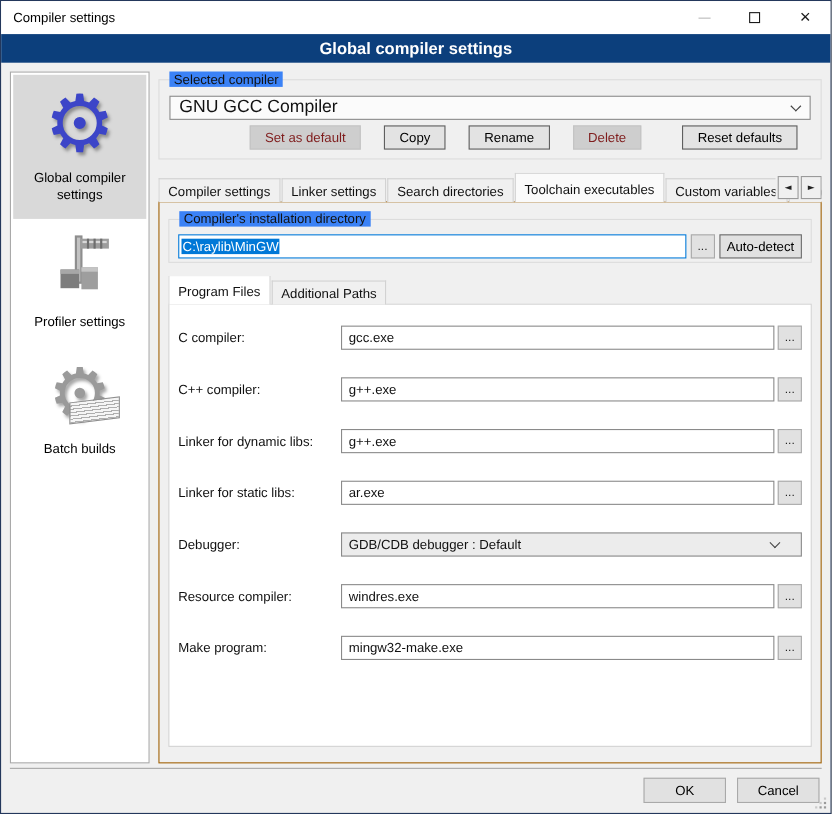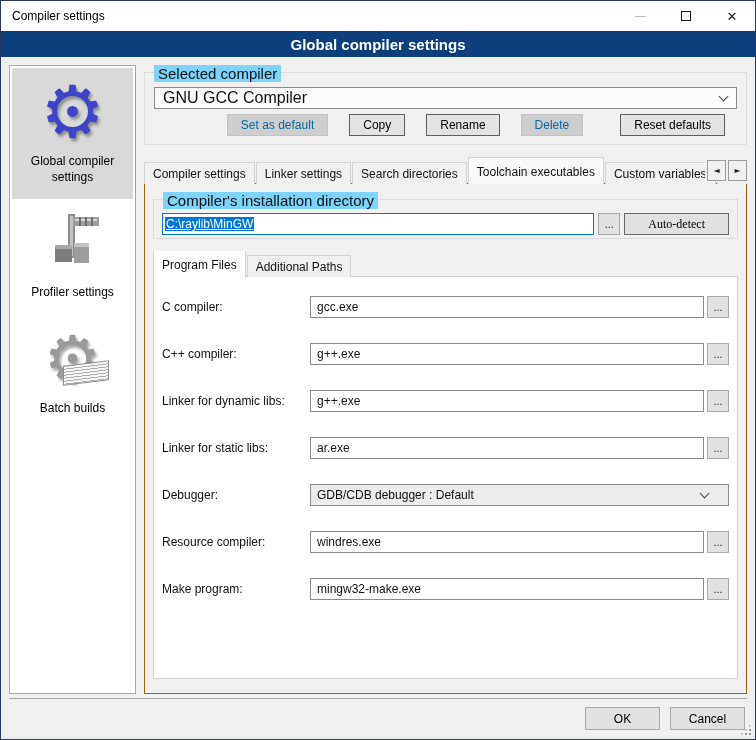--- a/index.html
+++ b/index.html
@@ -42,32 +42,32 @@
   .gear-gray { color:#9a9a9a; font-size:64px; }
   .paper-stack { position:absolute; right:-4px; bottom:8px; width:46px; height:20px;
     transform:skewY(-7deg); border:1px solid #8f8f8f;
     background:repeating-linear-gradient(180deg,#f5f5f5 0 2px,#aeaeae 2px 3px); }
   .side-label { font-size:12px; line-height:1.3; color:#000; }
 
   
   .main { flex:1; display:flex; flex-direction:column; min-width:0; }
 
   .gb { position:relative; border:1px solid #dcdcdc; margin-top:7px; }
-  .gb-label { position:absolute; top:-8px; left:9px; background:#7dd3fc; padding:0 4px; font-size:15px; }
+  .gb-label { position:absolute; top:-8px; left:9px; background:#3b82f6; padding:0 4px; font-size:12px; }
 
   .gb-compiler { padding:14px 9px 8px; flex:none; }
   .combo { height:22px; border:1px solid #8a8a8a; background:#fbfbfb; display:flex;
     align-items:center; justify-content:space-between; padding:0 9px 0 8px; font-size:16px; }
   .chev { width:7px; height:7px; border-right:1.4px solid #444; border-bottom:1.4px solid #444;
     transform:rotate(45deg); margin-top:-4px; flex:none; }
   .compiler-btns { display:flex; justify-content:flex-end; gap:21px; margin:5px 12px 0 0; }
 
   .btn { height:22px; background:#e3e3e3; border:1px solid #5f5f5f; font-size:12px;
     font-family:inherit; padding:0 13px; color:#000; cursor:default; white-space:nowrap; }
-  .btn.disabled { background:#cecece; color:#0369a1; border-color:#c3c3c3; }
+  .btn.disabled { background:#cecece; color:#7f1d1d; border-color:#c3c3c3; }
   .btn.std { width:75px; height:23px; background:#e1e1e1; border-color:#a9a9a9; padding:0; }
 
   
   .tabs { display:flex; align-items:flex-end; margin-top:12px; position:relative;
     overflow:hidden; height:27px; flex:none; }
   .tab { flex:none; padding:4px 8px 5px; font-size:12px; background:#f0f0f0;
     border:1px solid #d2d2d2; border-bottom:none; margin-right:1px; height:22px; white-space:nowrap; }
   .tab.active { background:#fafafa; height:27px; padding-top:7px; position:relative; z-index:2; }
   .tab-arrows { position:absolute; right:0; top:3px; display:flex; gap:2px; background:#f0f0f0;
     padding-left:2px; z-index:3; }
@@ -75,25 +75,25 @@
     display:flex; align-items:center; justify-content:center; font-size:8px;
     font-family:"DejaVu Sans", sans-serif; color:#222; }
 
   .page { flex:1; border:1px solid #a16207; background:#f0f0f0; margin-top:-1px;
     padding:8px 8px 14px; display:flex; flex-direction:column; min-height:0; }
 
   .gb-dir { padding:13px 8px 3px; flex:none; }
   .dirrow { display:flex; gap:4px; align-items:center; }
   .dirinput { flex:1; height:22px; border:1px solid #0078d7; background:#fff;
     display:flex; align-items:center; padding:0 2px; font-size:12px; overflow:hidden; }
-  .sel-text { background:#0078d7; color:#fff; padding:0 1px; white-space:nowrap;text-decoration:underline; }
+  .sel-text { background:#0078d7; color:#fff; padding:0 1px; white-space:nowrap; }
   .browse { width:22px; height:22px; flex:none; background:#e1e1e1; border:1px solid #a9a9a9;
     font-size:11px; line-height:1; font-family:inherit; padding:0; color:#222; }
   .autodetect { height:22px; flex:none; background:#e1e1e1; border:1px solid #6a6a6a;
-    font-size:12px; font-family:Liberation Serif, serif; padding:0 23px; }
+    font-size:12px; font-family:Liberation Sans, sans-serif; padding:0 6px; }
   .note { margin-top:3px; font-size:12px; color:#9b1616; white-space:nowrap; overflow:hidden; }
 
   .subtabs { height:26px; }
   .subtab.active { background:#ffffff; }
 
   .wpage { flex:1; border:1px solid #d2d2d2; background:#ffffff; margin-top:-1px;
     padding:11px 8px; min-height:0; overflow:hidden; }
 
   .prow { display:flex; align-items:center; margin-bottom:9px; height:38px;justify-content:center; }
   .plabel { width:148px; flex:none; font-size:12px; }

